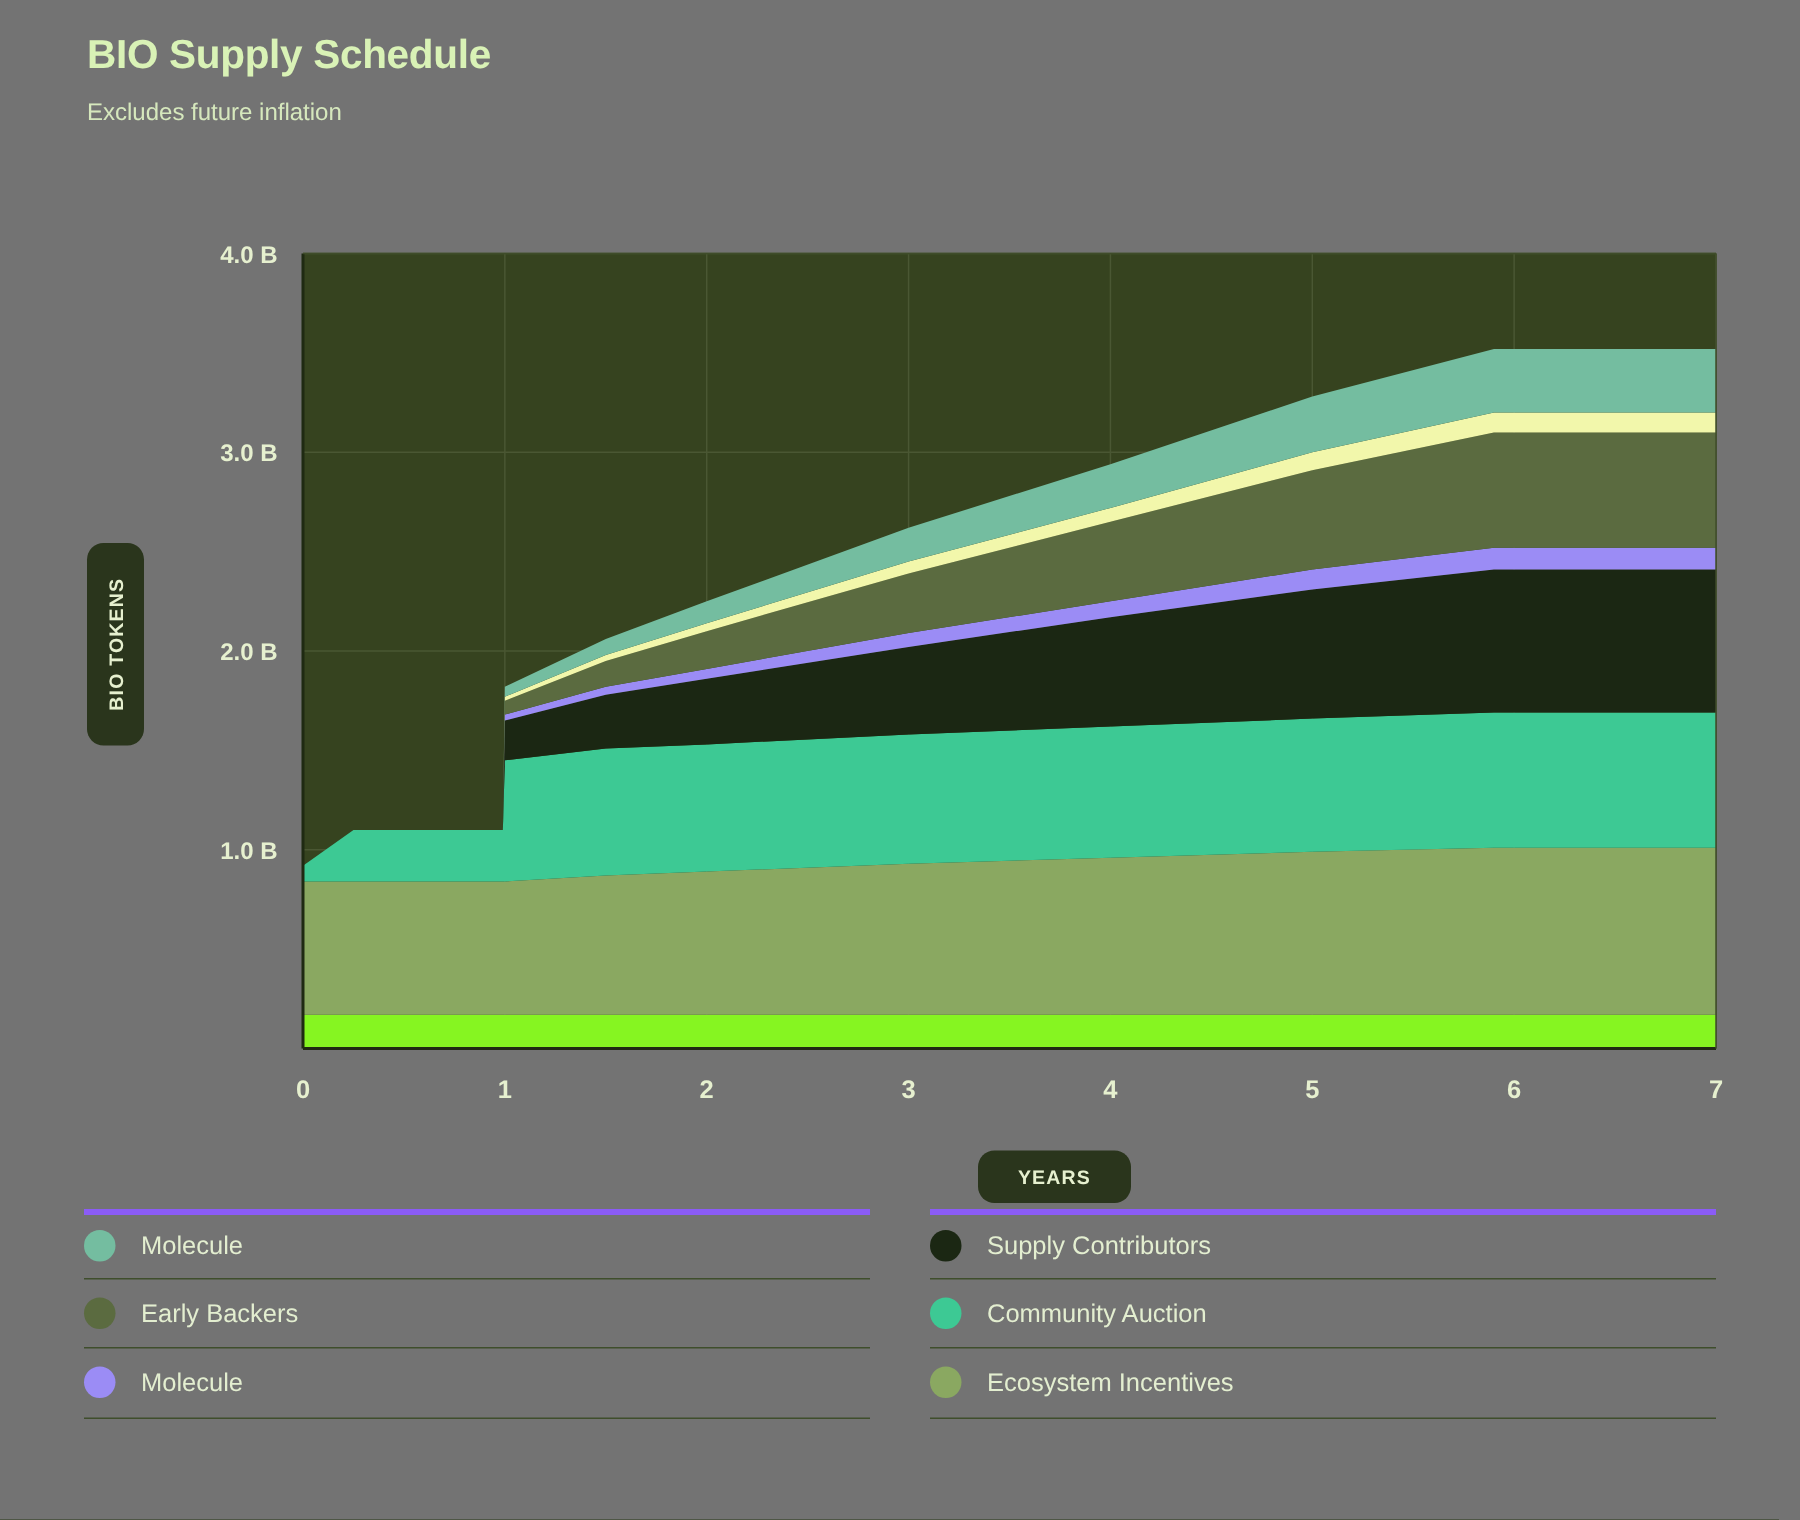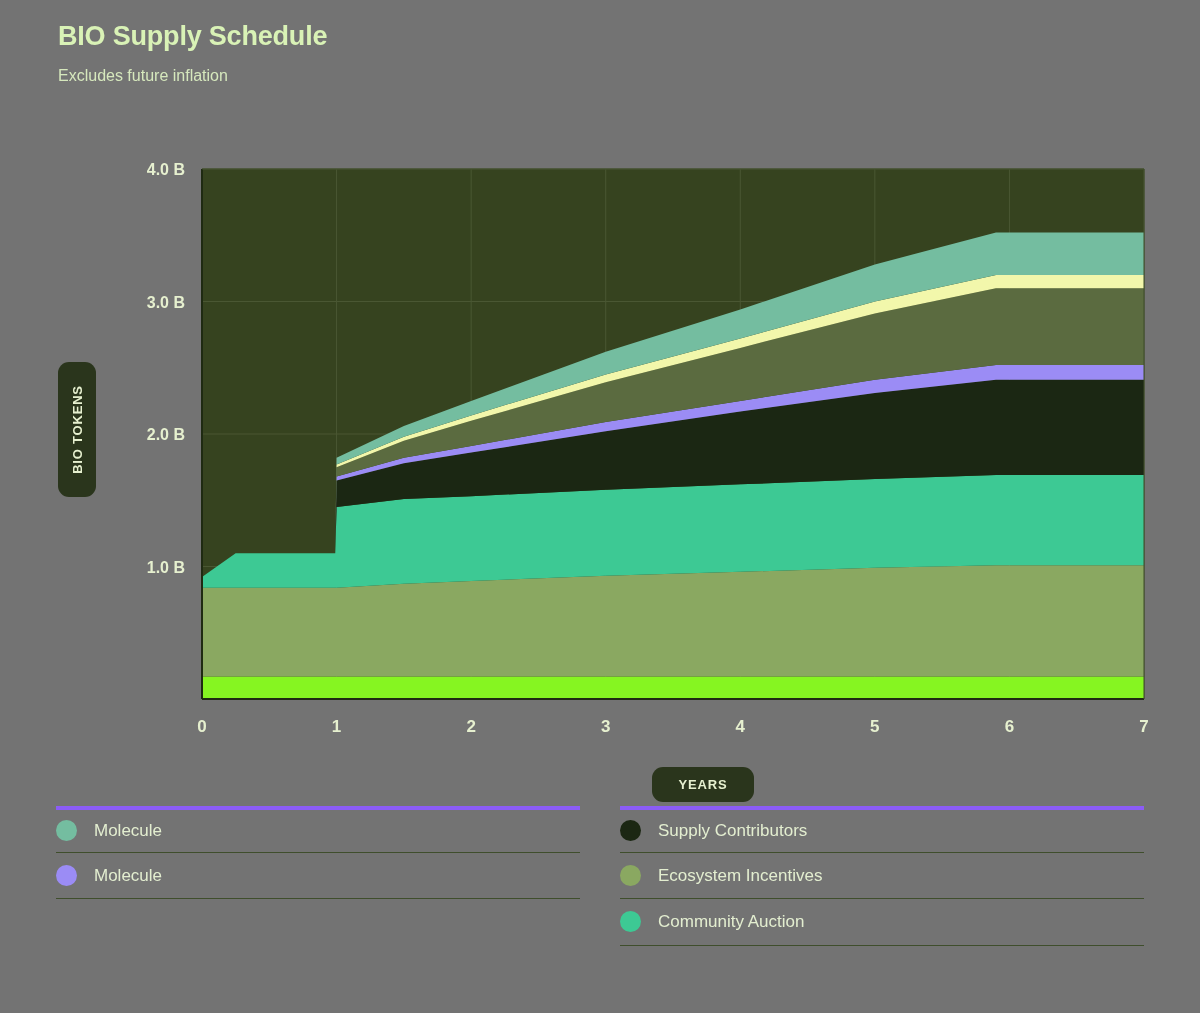--- a/index.html
+++ b/index.html
@@ -172,33 +172,37 @@
     <span>YEARS</span>
   </div>
 
   <div class="legend">
     <div class="legend-col" id="legend-left">
         <div class="legend-row">
           <span class="legend-swatch" style="background: rgb(116, 189, 160);"></span>
           <span class="legend-label">Molecule</span>
         </div>
         <div class="legend-row">
+          <span class="legend-swatch" style="background: rgb(91, 107, 64);"></span>
+          <span class="legend-label">Early Backers</span>
+        </div>
+        <div class="legend-row">
           <span class="legend-swatch" style="background: rgb(155, 140, 245);"></span>
           <span class="legend-label">Molecule</span>
         </div>
       </div>
     <div class="legend-col" id="legend-right">
         <div class="legend-row">
           <span class="legend-swatch" style="background: rgb(27, 39, 19);"></span>
           <span class="legend-label">Supply Contributors</span>
         </div>
         <div class="legend-row">
+          <span class="legend-swatch" style="background: rgb(61, 201, 148);"></span>
+          <span class="legend-label">Community Auction</span>
+        </div>
+        <div class="legend-row">
           <span class="legend-swatch" style="background: rgb(138, 168, 97);"></span>
           <span class="legend-label">Ecosystem Incentives</span>
         </div>
-        <div class="legend-row">
-          <span class="legend-swatch" style="background: rgb(61, 201, 148);"></span>
-          <span class="legend-label">Community Auction</span>
-        </div>
       </div>
   </div>
 
 </div>
 
 </body></html>

